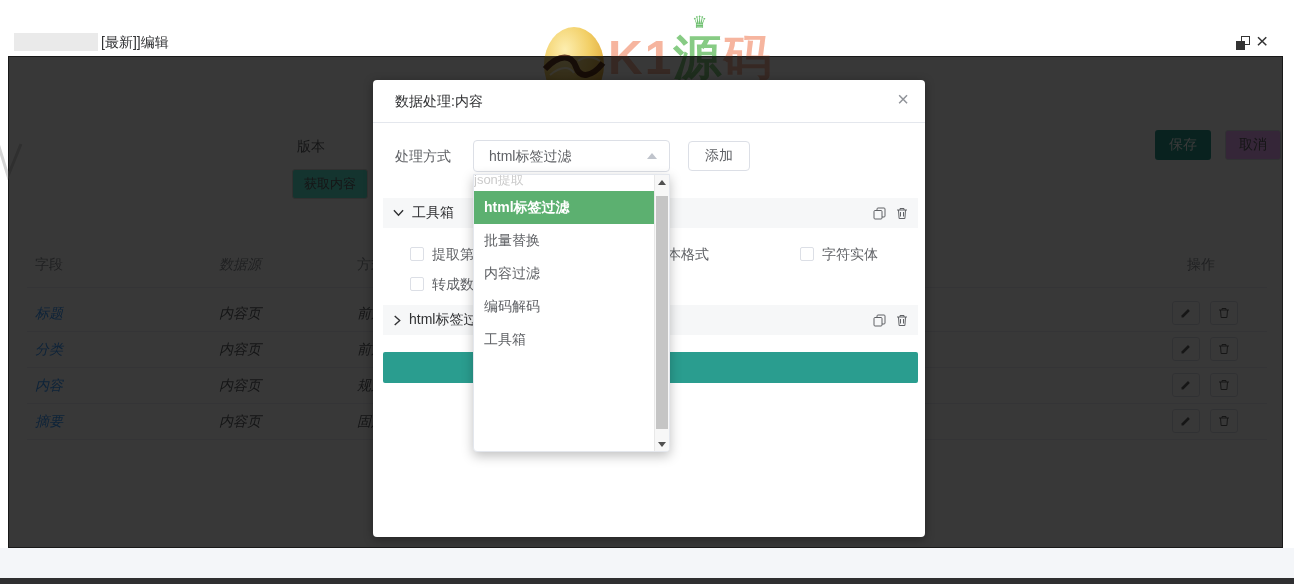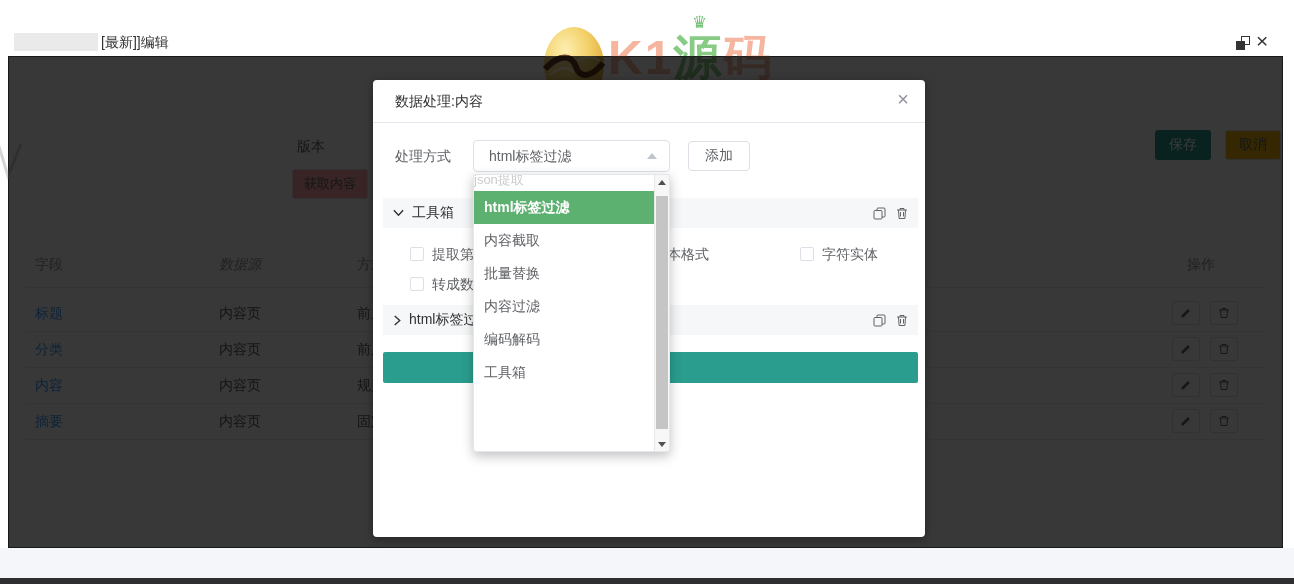--- a/index.html
+++ b/index.html
@@ -15,30 +15,30 @@
   .win-restore .back { position:absolute; right:0; top:0; width:9px; height:9px; border:1.5px solid #333; background:#fff; }
   .win-restore .front { position:absolute; left:0; bottom:0; width:9px; height:9px; background:#333; }
   .win-close { left:1256px; top:30px; font-size:21px; color:#333; cursor:pointer; line-height:22px; }
 
   
   .content-bg { left:8px; top:56px; width:1275px; height:492px; background:#fff; border:1px solid #737373; }
   .lbl { position:absolute; font-size:14px; color:#606266; }
   .version-label { left:288px; top:81px; }
   .version-value { left:336px; top:91px; color:#000000;margin-top:27px; }
   .tab-chip { left:283px; top:112px; width:76px; height:30px; border:1px solid #d9d9d9; border-radius:3px;
-    font-size:13px; color:#606266; text-align:center; line-height:28px; background:#fca5a5; }
+    font-size:13px; color:#606266; text-align:center; line-height:28px; background:#5eead4; }
   .btn-save { left:1146px; top:73px; width:56px; height:30px; background:#2a9d8f; color:#fff;
     border:none; border-radius:3px; font-size:14px; }
-  .btn-cancel { left:1216px; top:73px; width:56px; height:30px; background:#eab308; color:#606266;
+  .btn-cancel { left:1216px; top:73px; width:56px; height:30px; background:#f0abfc; color:#606266;
     border:1px solid #dcdfe6; border-radius:3px; font-size:14px; }
 
   .th { position:absolute; top:199px; font-size:14px; color:#909399; }
   .th-field { left:26px; } .th-source { left:210px;font-style:italic; } .th-method { left:348px; } .th-actions { left:1178px; }
   .tdiv { position:absolute; left:18px; width:1240px; height:1px; background:#ebeef5; }
-  .cell { position:absolute; font-size:14px; }
+  .cell { position:absolute; font-size:14px;font-style:italic; }
   .cell-link { color:#409eff; }
   .cell-plain { color:#5f6266; }
   .row-btn { position:absolute; width:28px; height:24px; background:#fff; border:1px solid #dcdfe6;
     border-radius:3px; display:flex; align-items:center; justify-content:center; }
 
   
   .overlay { left:8px; top:56px; width:1275px; height:492px; background:rgba(0,0,0,0.78); z-index:10; }
 
   
   .modal { left:373px; top:80px; width:552px; height:457px; background:#fff; border-radius:4px;
@@ -239,21 +239,20 @@
 
   <button class="abs teal-bar"></button>
 </div>
 
 <div class="abs dropdown">
   <div class="dd-list">
     <div class="dd-partial">
         <span>json提取</span>
       </div>
     <div class="dd-item selected">html标签过滤</div>
-    <div class="dd-item">内容截取</div>
     <div class="dd-item">批量替换</div>
     <div class="dd-item">内容过滤</div>
     <div class="dd-item">编码解码</div>
     <div class="dd-item">工具箱</div>
   </div>
   <div class="dd-scroll">
     <span class="dd-arrow arr-up">
         <span class="tri-up"></span>
       </span>
     <span class="dd-thumb"></span>

